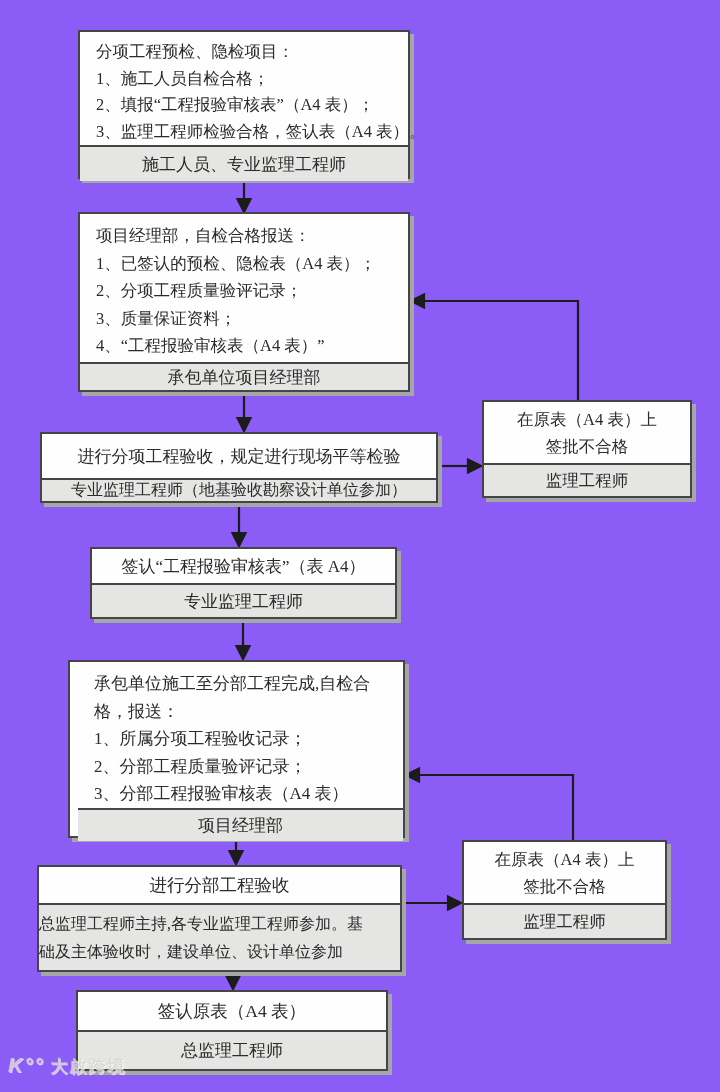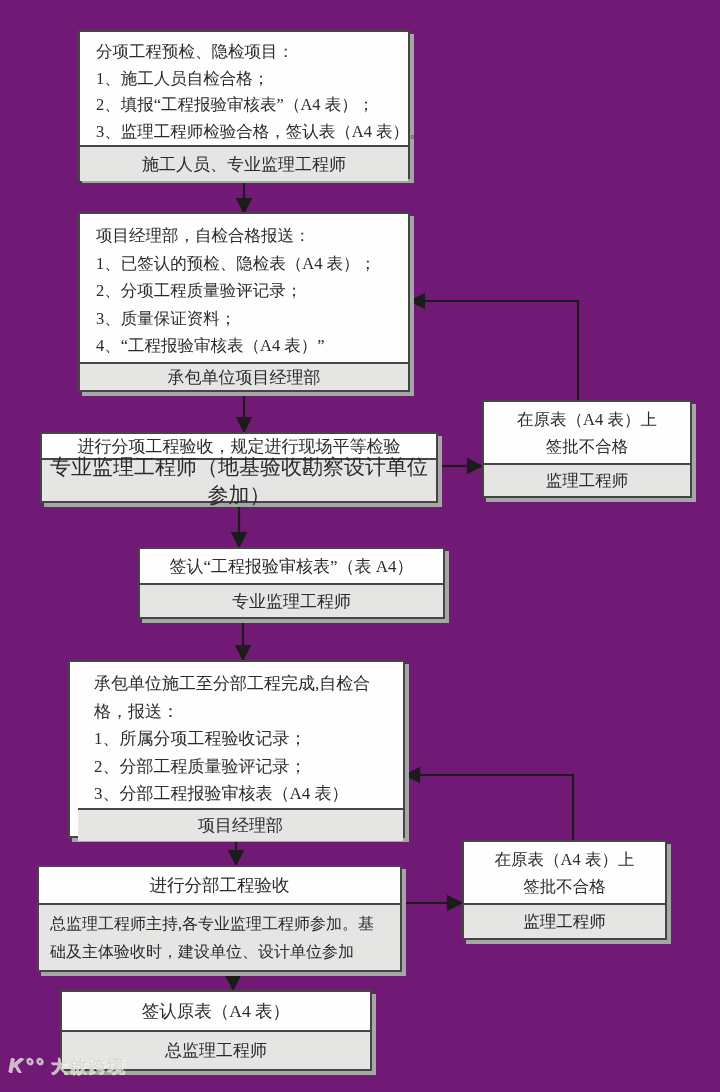--- a/index.html
+++ b/index.html
@@ -1,20 +1,20 @@
 <!DOCTYPE html>
 <html><head>
 <meta charset="utf-8">
 <style>
   * { margin:0; padding:0; box-sizing:border-box; }
   html,body { background:#f3f2f0; }
   body { font-family:"Liberation Serif","DejaVu Serif",serif; color:#2b2b2b; }
   .canvas {
     position:relative; width:720px; height:1092px; margin:0 auto;
-    background:#701a75; overflow:hidden;
+    background:#8b5cf6; overflow:hidden;
   }
   svg.connectors { position:absolute; left:0; top:0; width:720px; height:1092px; }
   .node {
     position:absolute; display:flex; flex-direction:column;
     background:#fefefe; border:2px solid #454545;
     box-shadow:4px 4px 0 #a6a6a6;
   }
   .node .body { flex:1 1 auto; display:flex; flex-direction:column; }
   .node .body.centered { align-items:center; justify-content:center; }
   .node .footer {
@@ -101,32 +101,32 @@
       <div class="line">3、质量保证资料；</div>
       <div class="line">4、“工程报验审核表（A4 表）”</div>
     </div>
     <div class="footer" style="height:28px; font-size:17px;">承包单位项目经理部</div>
   </div>
 
   <div class="node" style="left:40px; top:432px; width:398px; height:71px;">
     <div class="body centered" style="font-size:17px;">
       <div class="line">进行分项工程验收，规定进行现场平等检验</div>
     </div>
-    <div class="footer" style="height:43px; font-size:21px;">专业监理工程师（地基验收勘察设计单位参加）</div>
+    <div class="footer" style="height:23px; font-size:16px;">专业监理工程师（地基验收勘察设计单位参加）</div>
   </div>
 
   <div class="node" style="left:482px; top:400px; width:210px; height:98px;">
     <div class="body centered" style="font-size:16.5px; line-height:27px;">
       <div class="line">在原表（A4 表）上</div>
       <div class="line">签批不合格</div>
     </div>
     <div class="footer" style="height:33px; font-size:16.5px;">监理工程师</div>
   </div>
 
-  <div class="node" style="left:90px; top:547px; width:307px; height:72px;margin-left:48px;">
+  <div class="node" style="left:90px; top:547px; width:307px; height:72px;">
     <div class="body centered" style="font-size:17px;">
       <div class="line">签认“工程报验审核表”（表 A4）</div>
     </div>
     <div class="footer" style="height:34px; font-size:17px;">专业监理工程师</div>
   </div>
 
   <div class="node" style="left:68px; top:660px; width:337px; height:178px;padding-left:8px;">
     <div class="body list" style="padding-top:8px; font-size:17px; line-height:27.5px;">
       <div class="line">承包单位施工至分部工程完成,自检合</div>
       <div class="line">格，报送：</div>
@@ -134,35 +134,35 @@
       <div class="line">2、分部工程质量验评记录；</div>
       <div class="line">3、分部工程报验审核表（A4 表）</div>
     </div>
     <div class="footer" style="height:33px; font-size:17px;">项目经理部</div>
   </div>
 
   <div class="node" style="left:37px; top:865px; width:365px; height:107px;">
     <div class="body centered" style="font-size:17.5px;text-align:right;">
       <div class="line">进行分部工程验收</div>
     </div>
-    <div class="footer" style="height:67px; font-size:16px; flex-direction:column; align-items:flex-start; justify-content:center; padding-left:11px; line-height:28px;">
+    <div class="footer" style="height:67px; font-size:16px; flex-direction:column; align-items:flex-start; justify-content:center; line-height:28px;">
       <div class="line">总监理工程师主持,各专业监理工程师参加。基</div>
       <div class="line">础及主体验收时，建设单位、设计单位参加</div>
     </div>
   </div>
 
   <div class="node" style="left:462px; top:840px; width:205px; height:100px;">
     <div class="body centered" style="font-size:16.5px; line-height:27px;">
       <div class="line">在原表（A4 表）上</div>
       <div class="line">签批不合格</div>
     </div>
     <div class="footer" style="height:35px; font-size:16.5px;">监理工程师</div>
   </div>
 
-  <div class="node" style="left:60px; top:990px; width:312px; height:81px;">
+  <div class="node" style="left:76px; top:990px; width:312px; height:81px;">
     <div class="body centered" style="font-size:17.5px;">
       <div class="line">签认原表（A4 表）</div>
     </div>
     <div class="footer" style="height:39px; font-size:17px;">总监理工程师</div>
   </div>
 
   <div class="watermark">
     <span class="logo">K°°</span><span>大啟跨境</span>
   </div>
 

